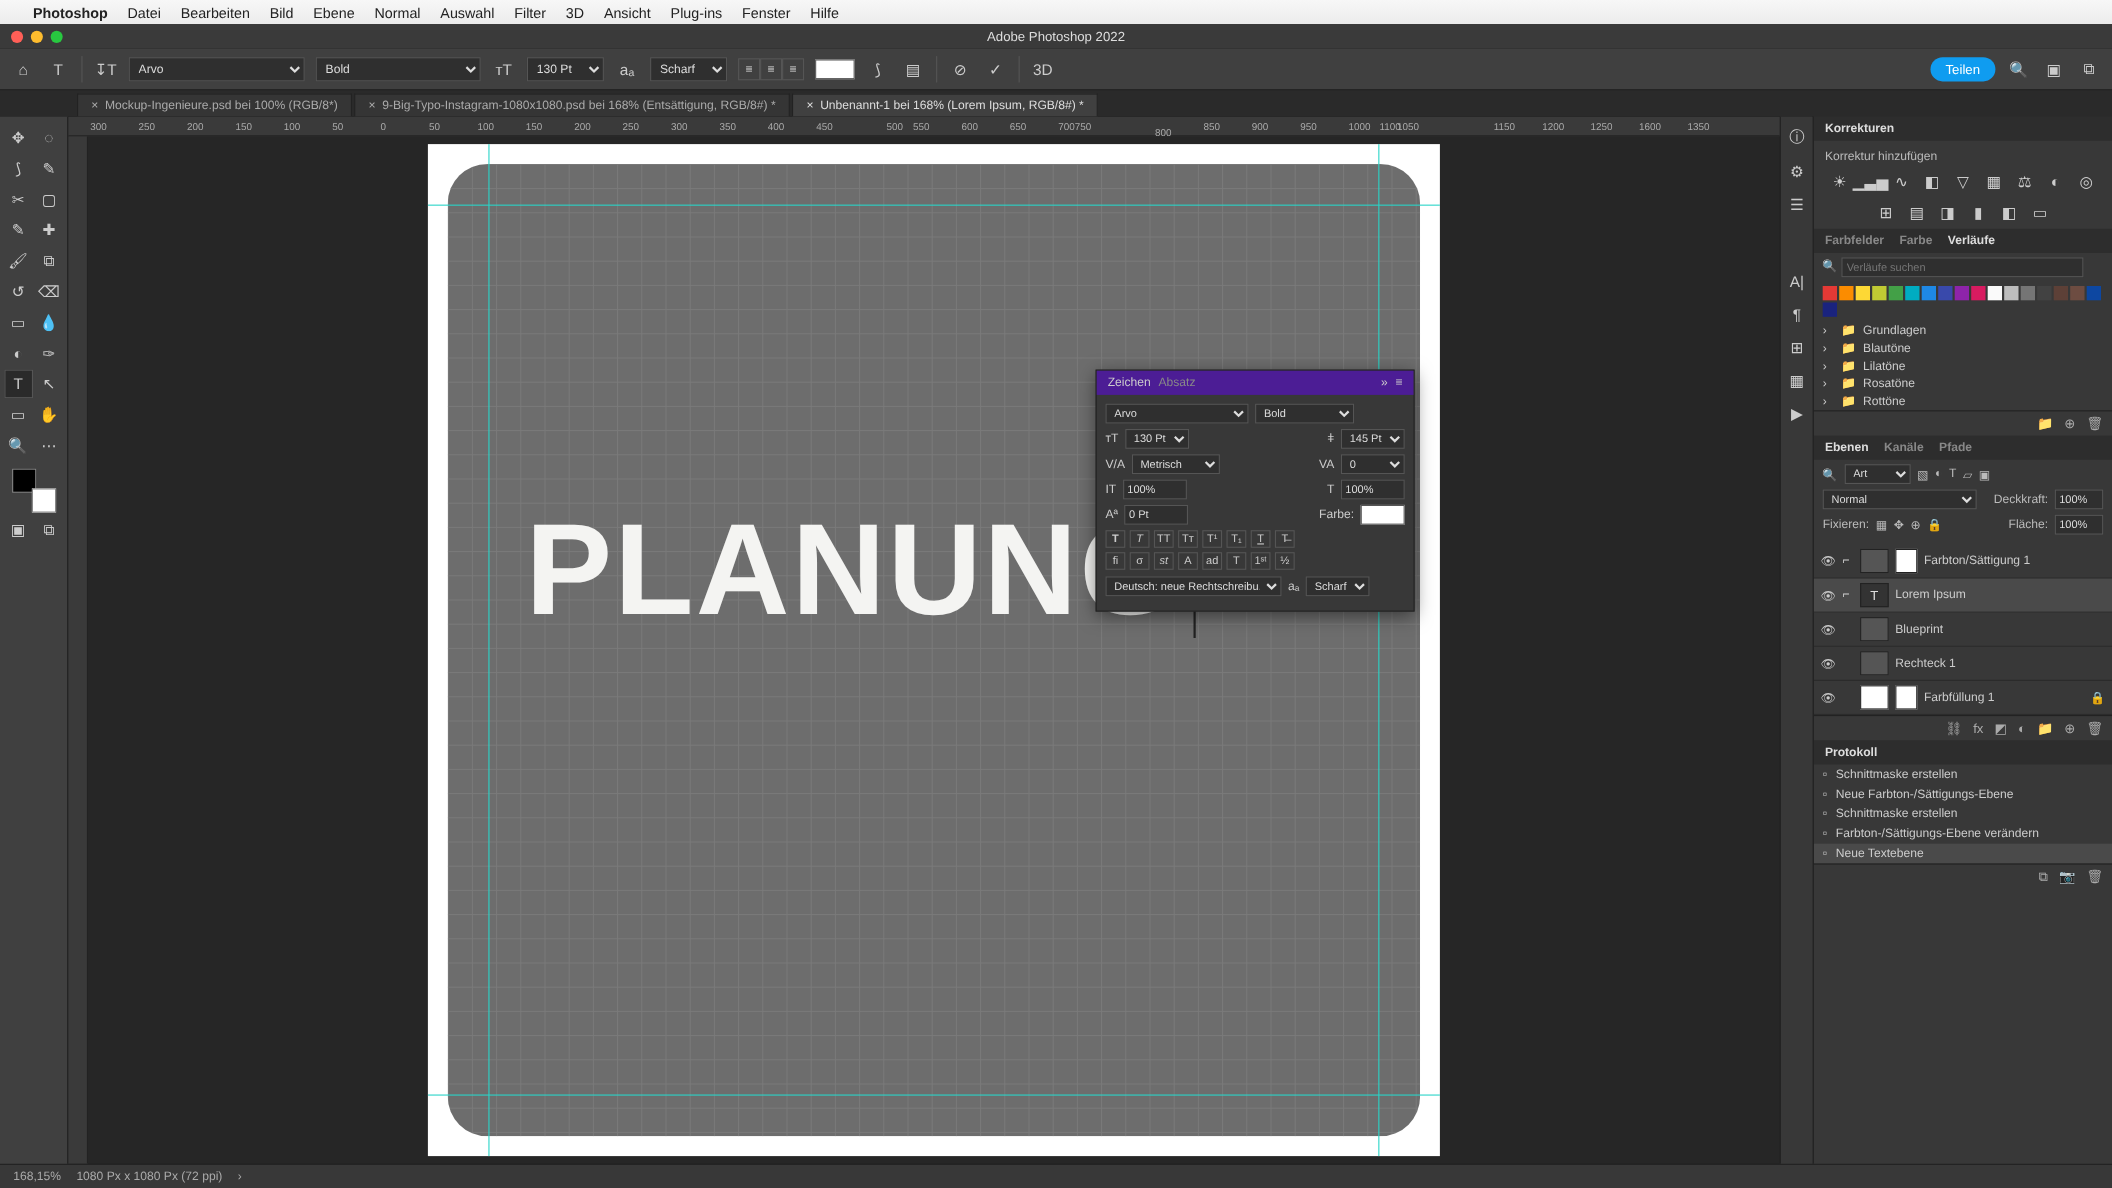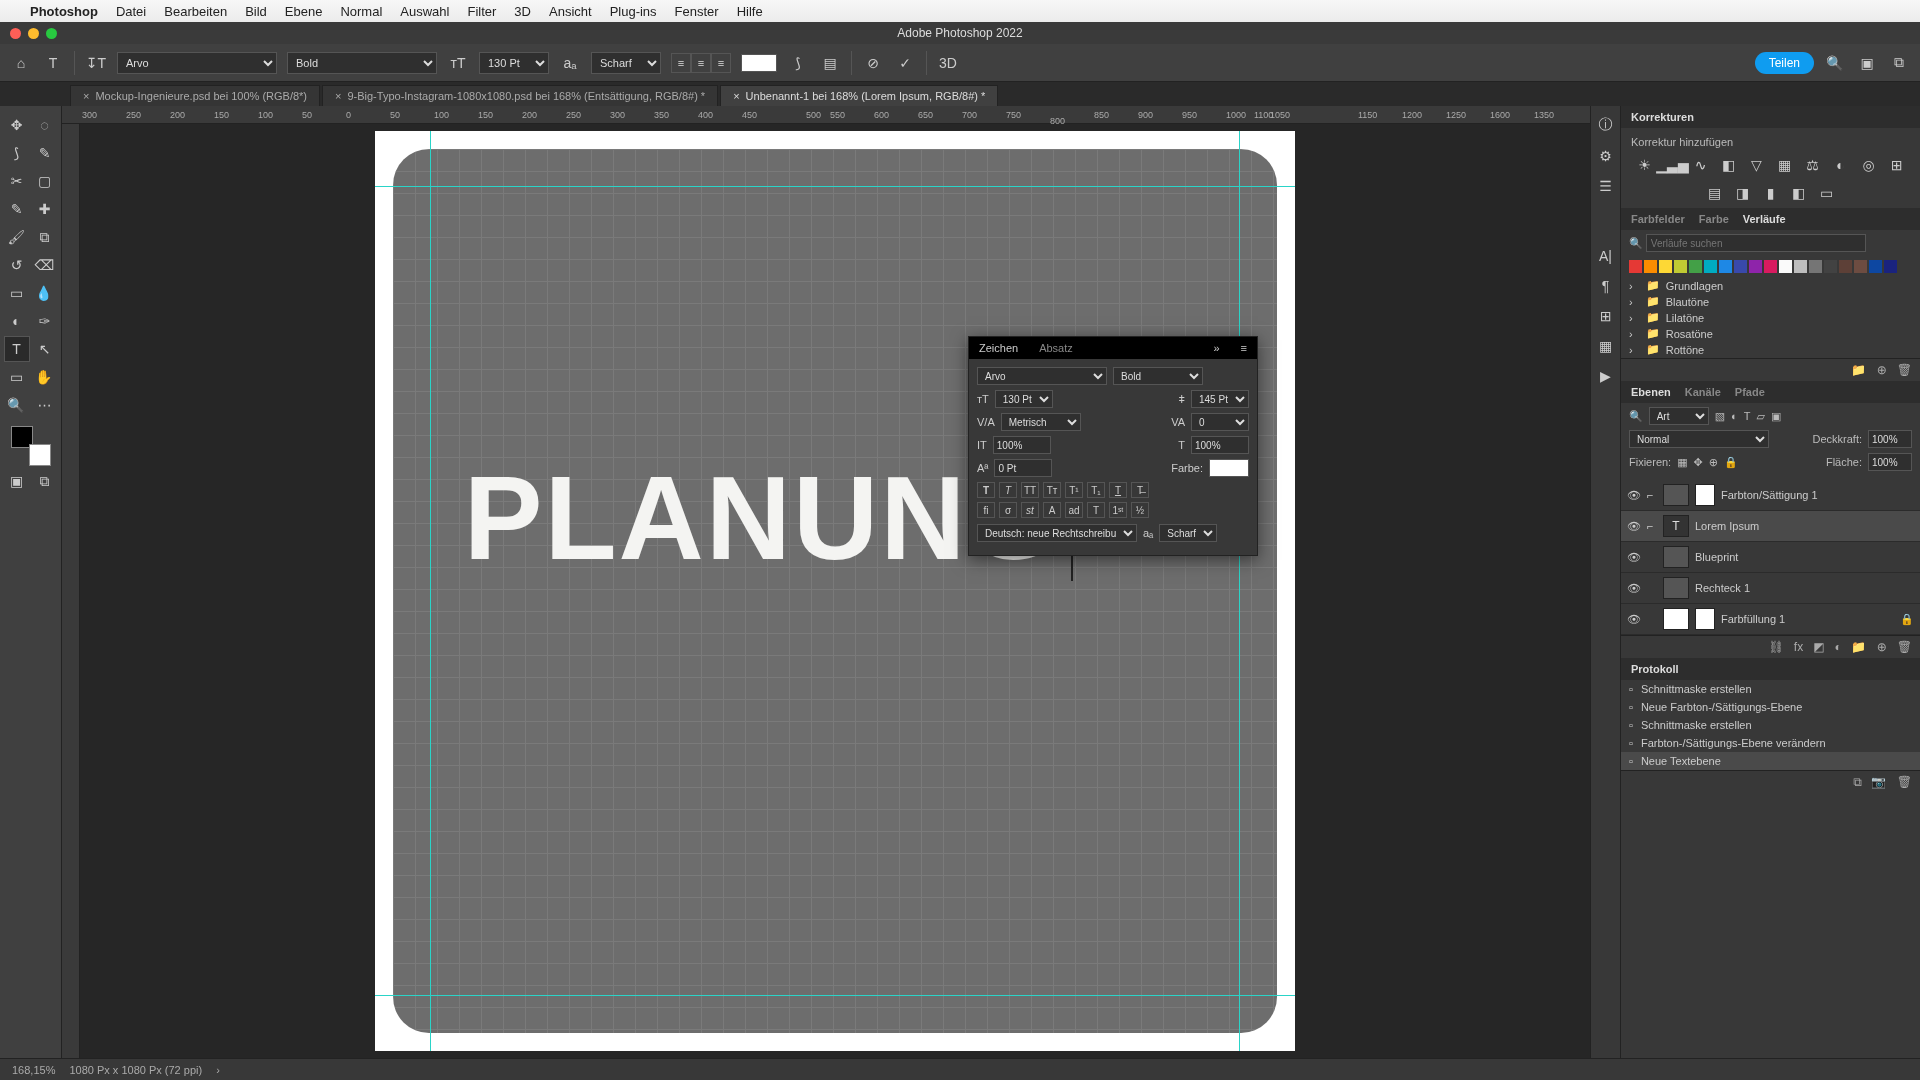--- a/index.html
+++ b/index.html
@@ -52,21 +52,21 @@
 .rounded { position: absolute; inset: 18px; background: #6d6d6d; border-radius: 36px; background-image: linear-gradient(#7a7a7a 1px, transparent 1px), linear-gradient(90deg, #7a7a7a 1px, transparent 1px); background-size: 22px 22px; }
 .bigtext { position: absolute; top: 34%; left: 8%; font-family: Georgia, "Times New Roman", serif; font-weight: 900; font-size: 118px; letter-spacing: 2px; color: #f4f4f2; }
 .cursor { display: inline-block; width: 2px; height: 100px; background: #222; margin-left: 10px; vertical-align: middle; }
 .guide-v { position: absolute; top: 0; bottom: 0; width: 1px; background: #2ad4c8; }
 .guide-h { position: absolute; left: 0; right: 0; height: 1px; background: #2ad4c8; }
 
 
 .iconstrip { width: 30px; background: #383838; display: flex; flex-direction: column; align-items: center; gap: 14px; padding-top: 10px; border-left: 1px solid #222; }
 .iconstrip span { font-size: 14px; color: #ccc; }
 
-.panels { width: 300px; background: #383838; display: flex; flex-direction: column; border-left: 1px solid #222; }
+.panels { width: 272px; background: #383838; display: flex; flex-direction: column; border-left: 1px solid #222; }
 .panel-hdr { background: #2d2d2d; padding: 5px 10px; font-size: 11px; font-weight: 600; color: #ddd; display: flex; gap: 14px; }
 .panel-hdr .tabp { color: #888; }
 .panel-hdr .tabp.act { color: #ddd; }
 .panel-body { padding: 8px 10px; font-size: 11px; color: #bbb; }
 
 .adj-icons { display: flex; flex-wrap: wrap; gap: 10px; padding: 6px 10px; justify-content: center; }
 .adj-icons span { width: 18px; height: 18px; display: flex; align-items: center; justify-content: center; font-size: 14px; }
 
 .grad-swatches { display: flex; flex-wrap: wrap; gap: 2px; padding: 4px 8px; }
 .grad-swatches span { width: 13px; height: 13px; }
@@ -89,21 +89,21 @@
 .row { display: flex; align-items: center; gap: 6px; margin-bottom: 5px; }
 .row input, .row select { background: #2f2f2f; color: #ddd; border: 1px solid #555; height: 18px; font-size: 10px; padding: 0 3px; }
 .mini { width: 58px; }
 
 .bottom-icons { display: flex; gap: 10px; padding: 4px 8px; border-top: 1px solid #222; font-size: 12px; color: #aaa; justify-content: flex-end; }
 
 .status { height: 22px; background: #383838; border-top: 1px solid #222; display: flex; align-items: center; gap: 14px; padding: 0 12px; color: #aaa; font-size: 11px; }
 
 
 .charpanel { position: absolute; top: 230px; right: 332px; width: 290px; background: #383838; border: 1px solid #222; box-shadow: 0 4px 16px rgba(0,0,0,.5); font-size: 11px; color: #ccc; z-index: 50; }
-.charpanel .cp-hdr { display: flex; gap: 21px; padding: 5px 10px; background: #000000; }
+.charpanel .cp-hdr { display: flex; gap: 7px; padding: 5px 10px; background: #4c1d95; }
 .charpanel .cp-body { padding: 8px; }
 .stylebtns { display: flex; gap: 4px; flex-wrap: wrap; }
 .stylebtns span { width: 18px; height: 16px; display: flex; align-items: center; justify-content: center; border: 1px solid #555; font-size: 10px; }
 </style>
 </head>
 <body>
 
 <div class="menubar">
   <span class="apple"></span>
   <span class="app">Photoshop</span>
@@ -248,21 +248,21 @@
         <span style="left: 504px;">250</span>
         <span style="left: 548px;">300</span>
         <span style="left: 592px;">350</span>
         <span style="left: 636px;">400</span>
         <span style="left: 680px;">450</span>
         <span style="left: 744px;">500</span>
         <span style="left: 768px;">550</span>
         <span style="left: 812px;">600</span>
         <span style="left: 856px;">650</span>
         <span style="left: 900px;">700</span>
-        <span style="left: 944px;">750</span>
+        <span style="left: 915px;">750</span>
         <span style="left: 988px; margin-top: 12px;">800</span>
         <span style="left: 1032px;">850</span>
         <span style="left: 1076px;">900</span>
         <span style="left: 1120px;">950</span>
         <span style="left: 1164px;">1000</span>
         <span style="left: 1208px;">1050</span>
         <span style="left: 1192px;">1100</span>
         <span style="left: 1296px;">1150</span>
         <span style="left: 1340px;">1200</span>
         <span style="left: 1384px;">1250</span>

